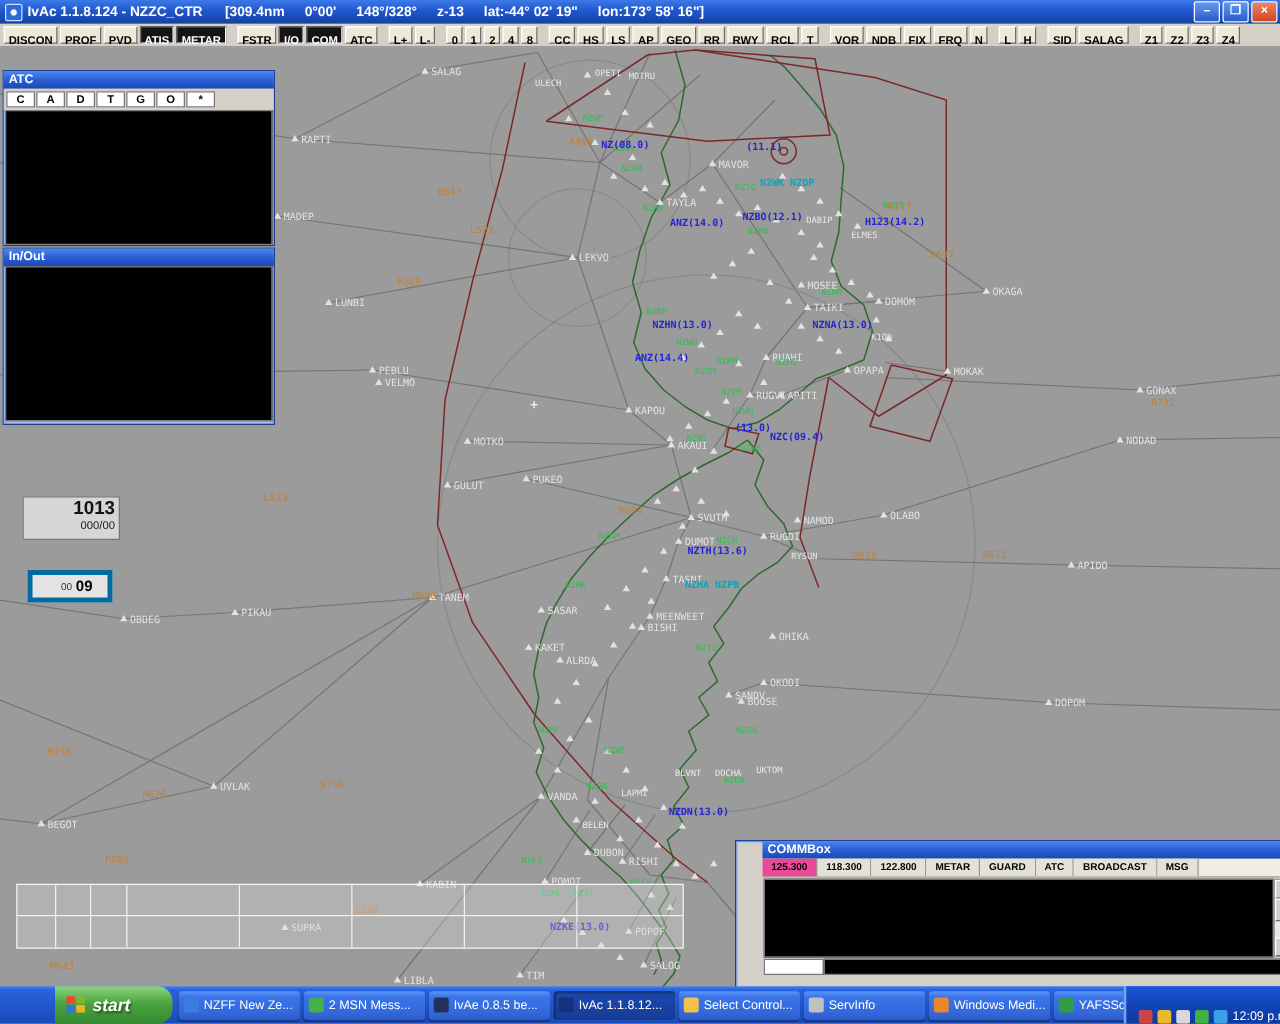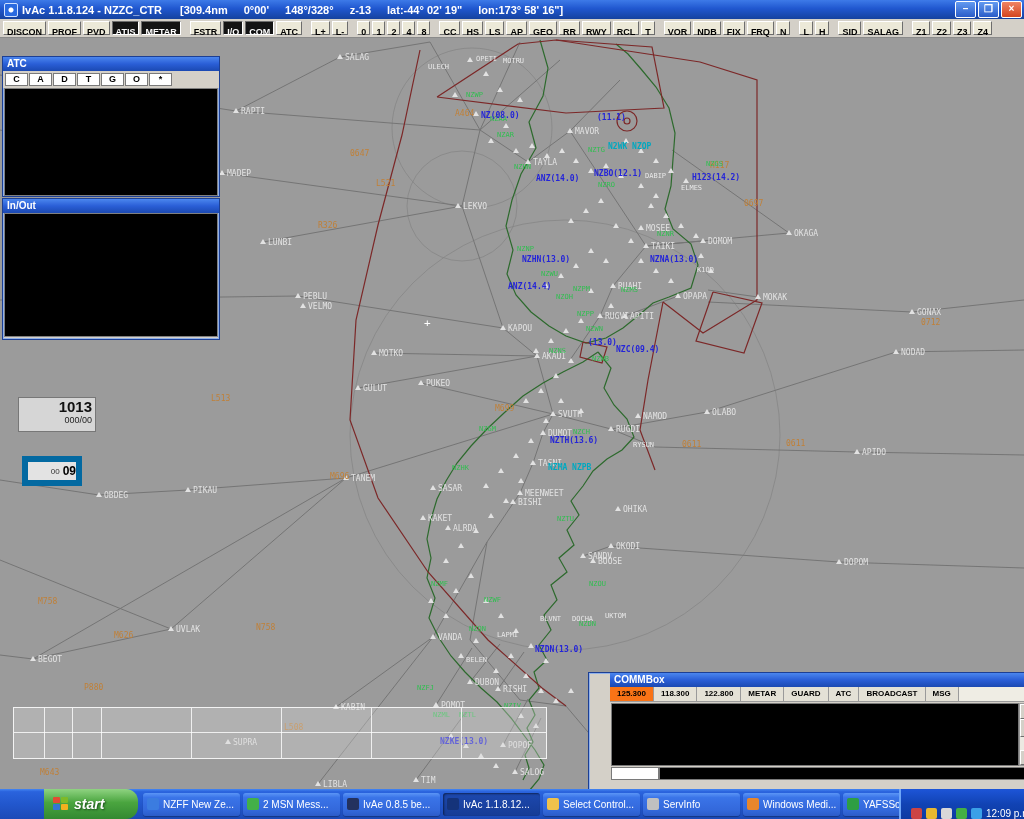--- a/index.html
+++ b/index.html
@@ -36,40 +36,40 @@
   .win-title{height:14px;background:linear-gradient(180deg,#4b86ee 0%,#2a5ed6 50%,#1b49b2 100%);
        color:#fff;font:bold 10px "Liberation Sans",sans-serif;line-height:14px;padding:0 4px;}
   .atc-tabs{height:15px;display:flex;align-items:center;padding:1px 2px;gap:1px;background:#d4d0c8;}
   .atab{width:21px;height:11px;background:#fff;border:1px solid #7a7a7a;font:bold 9px "Liberation Sans",sans-serif;
        text-align:center;line-height:11px;}
   .blackpane{background:#000;border:1px solid #808080;}
   
   .comm-tabs{height:14px;display:flex;background:#efede4;border-bottom:1px solid #9a9a9a;}
   .ctab{font:bold 8px "Liberation Sans",sans-serif;padding:2px 7px 0 7px;border-right:1px solid #9a9a9a;
         color:#000;background:#e4e1d6;white-space:nowrap;}
-  .ctab.sel{background:#f97316;}
+  .ctab.sel{background:#ec4899;}
   .comm-body{display:flex;height:63px;}
   .comm-text{flex:1;background:#000;border:1px solid #7a7a7a;}
   .sbar{width:15px;background:#ece9e2;border:1px solid #9a9a9a;display:flex;flex-direction:column;}
   .sbtn{height:13px;background:#d4d0c8;border:1px solid;border-color:#fff #6d6d6d #6d6d6d #fff;
         font-size:7px;text-align:center;line-height:12px;color:#303030;}
   .sthumb{height:16px;background:#d4d0c8;border:1px solid;border-color:#fff #6d6d6d #6d6d6d #fff;}
   .comm-input-row{display:flex;height:13px;margin-top:7px;align-items:stretch;}
   .comm-caret{width:46px;background:#fff;border:1px solid #7a7a7a;}
   .comm-input{flex:1;background:#000;border:1px solid #7a7a7a;}
   
   .qnh{position:absolute;left:18px;top:397px;width:76px;height:33px;z-index:15;
     background:rgba(225,225,225,.85);border:1px solid #777;display:flex;flex-direction:column;}
   .qnh-cell{width:22px;border-right:1px solid #999;background:rgba(255,255,255,.6);}
   .qnh-vals{flex:1;text-align:right;padding-right:3px;}
   .qnh-big{font:bold 15px "Liberation Sans",sans-serif;color:#111;line-height:17px;}
   .qnh-small{font:9px "Liberation Sans",sans-serif;color:#222;}
   .tlbox{position:absolute;left:22px;top:456px;width:48px;height:18px;z-index:15;
-    background:rgba(235,235,235,.9);border:6px solid #0369a1;display:flex;align-items:center;
-    justify-content:flex-end;padding-right:0;gap:3px;}
+    background:rgba(235,235,235,.9);border:4px solid #0369a1;display:flex;align-items:center;
+    justify-content:flex-end;padding-right:12px;gap:3px;}
   .tl-small{font:8px "Liberation Sans",sans-serif;color:#333;}
   .tl-big{font:bold 12px "Liberation Sans",sans-serif;color:#000000;}
   
   .stripbay{position:absolute;left:13px;top:707px;width:532px;height:50px;z-index:10;
     background:rgba(218,218,218,.35);border:1px solid rgba(255,255,255,.85);}
   .sline{position:absolute;background:rgba(255,255,255,.8);}
   
   .taskbar{position:absolute;left:0;bottom:0;width:1024px;height:30px;z-index:40;display:flex;
     background:linear-gradient(180deg,#4485f2 0%,#2a63dd 9%,#2257cd 50%,#1c4ab7 100%);}
   .startbtn{width:94px;height:30px;display:flex;align-items:center;gap:5px;padding-left:9px;

